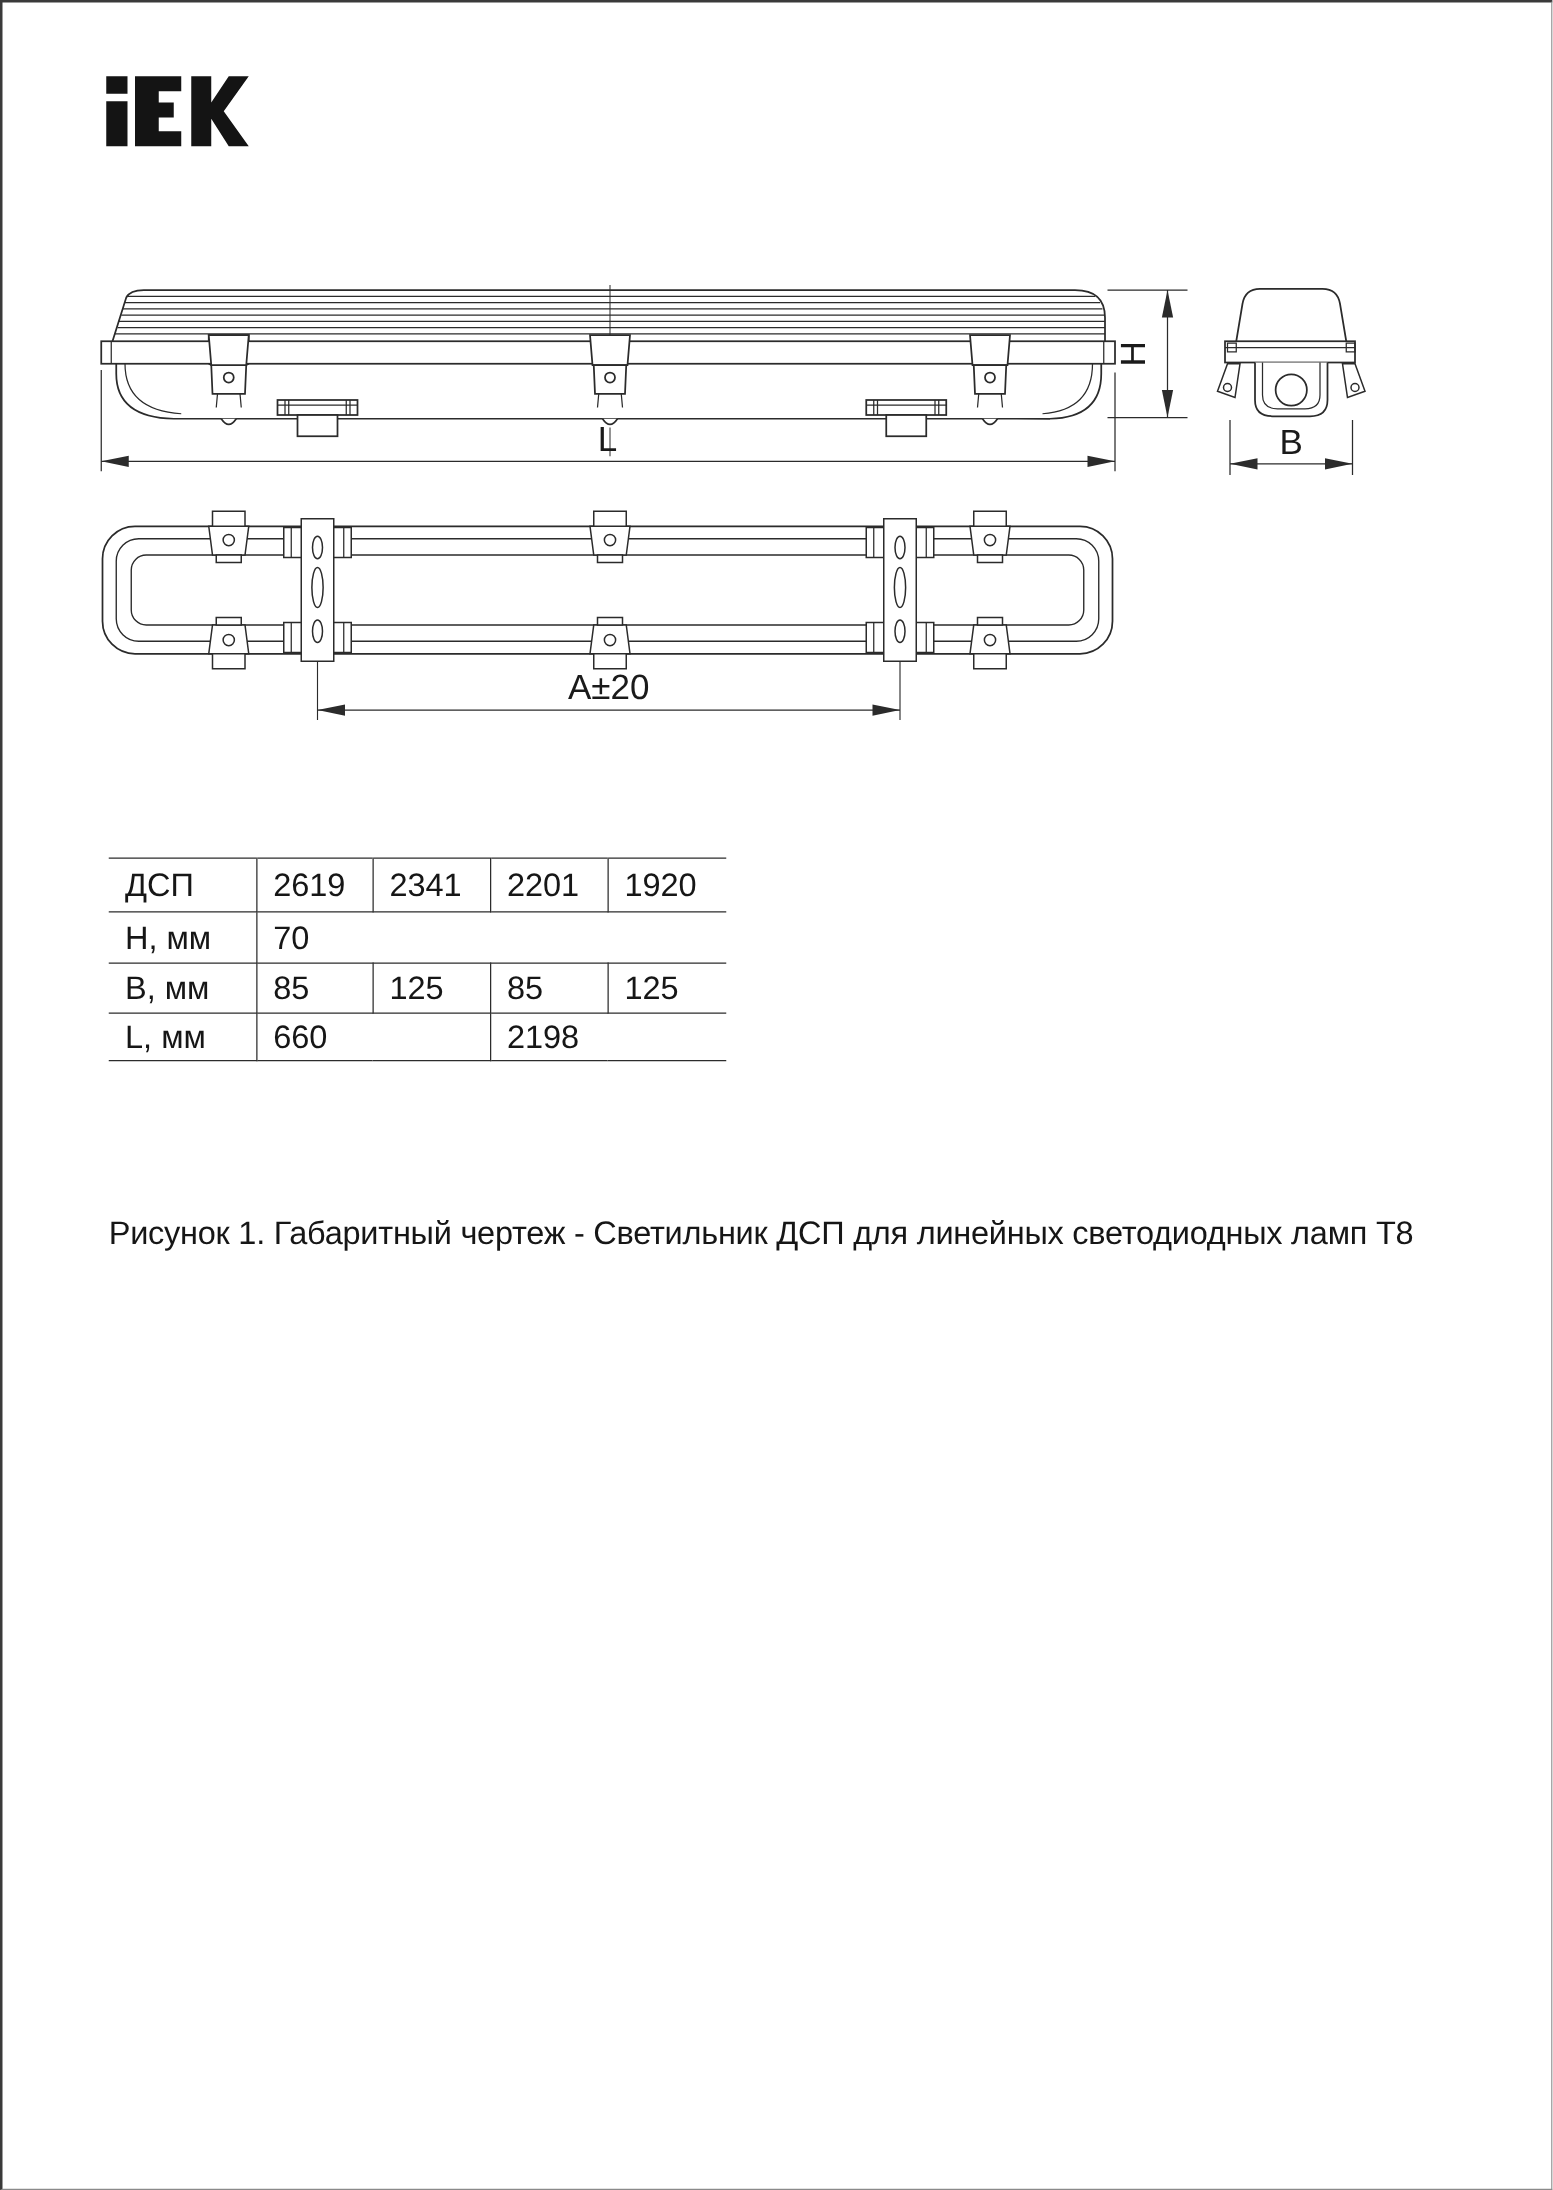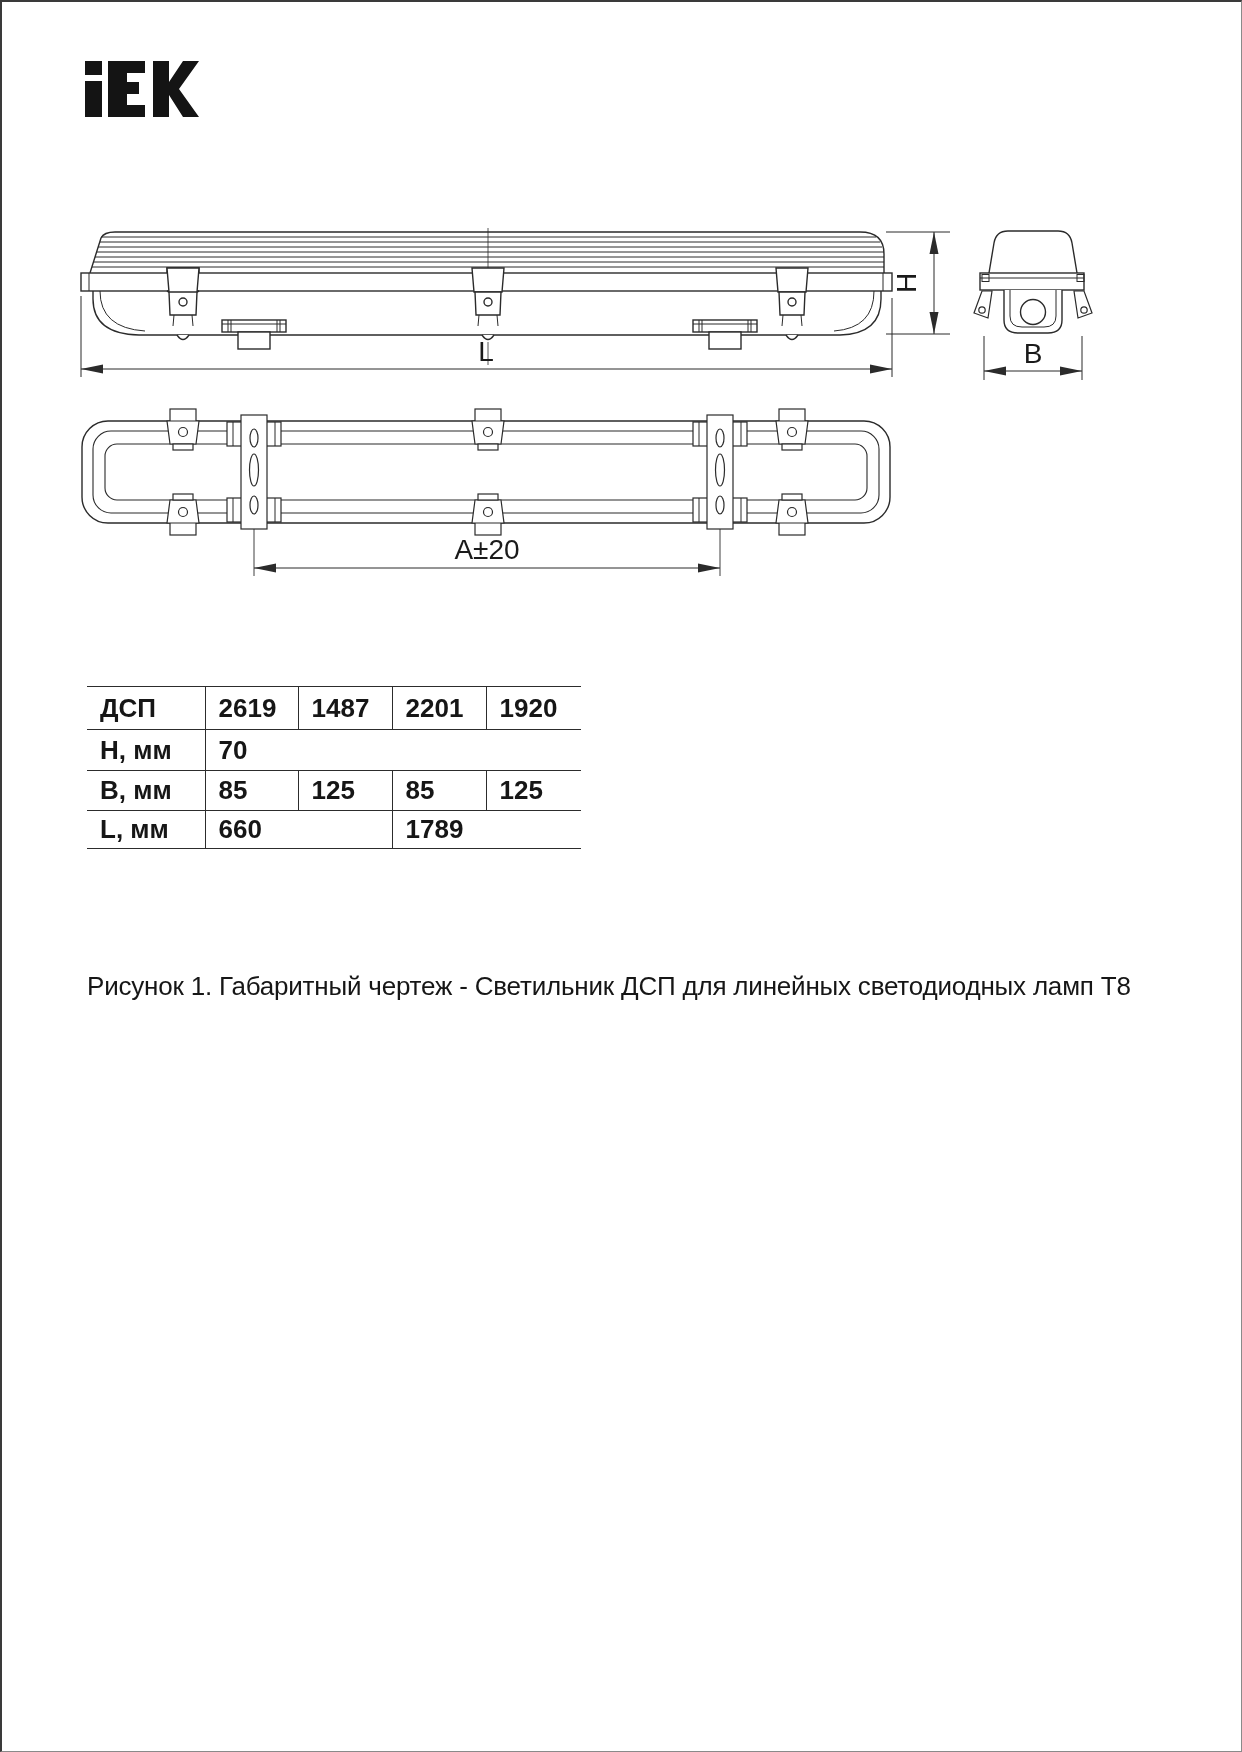--- a/index.html
+++ b/index.html
@@ -23,21 +23,20 @@
     border-collapse:collapse;table-layout:fixed;width:494px;
     border-top:1.7px solid #2c2c2c;
     font-size:26px;color:#161616;
   }
   table.dims td{
     padding:0 0 0 13px;
     border-bottom:1.7px solid #2c2c2c;
     vertical-align:middle;
     white-space:nowrap;
     overflow:hidden;
-    font-weight:bold;
   }
   table.dims td.sep{border-right:1.7px solid #2c2c2c;}
 
   .caption{
     position:absolute;left:85px;top:925px;
     font-size:26px;letter-spacing:-0.2px;color:#161616;
     white-space:nowrap;
     margin-top:44px;
   }
 </style>
@@ -231,38 +230,38 @@
       <col style="width:118px">
         <col style="width:93px">
         <col style="width:94px">
       <col style="width:94px">
         <col style="width:95px">
     </colgroup>
     <tbody>
         <tr style="height:43px">
       <td class="sep">ДСП</td>
       <td class="sep">2619</td>
-      <td class="sep">1487</td>
+      <td class="sep">2341</td>
       <td class="sep">2201</td>
       <td>1920</td>
     </tr>
     <tr style="height:41px">
       <td class="sep">H, мм</td>
       <td colspan="4">70</td>
     </tr>
     <tr style="height:40px">
       <td class="sep">B, мм</td>
       <td class="sep">85</td>
       <td class="sep">125</td>
       <td class="sep">85</td>
       <td>125</td>
     </tr>
     <tr style="height:38px">
       <td class="sep">L, мм</td>
       <td colspan="2" class="sep">660</td>
-      <td colspan="2">1789</td>
+      <td colspan="2">2198</td>
     </tr>
   </tbody>
     </table>
 
   <div class="caption">Рисунок 1. Габаритный чертеж - Светильник ДСП для линейных светодиодных ламп Т8</div>
 
 </div>
 
 </body></html>

